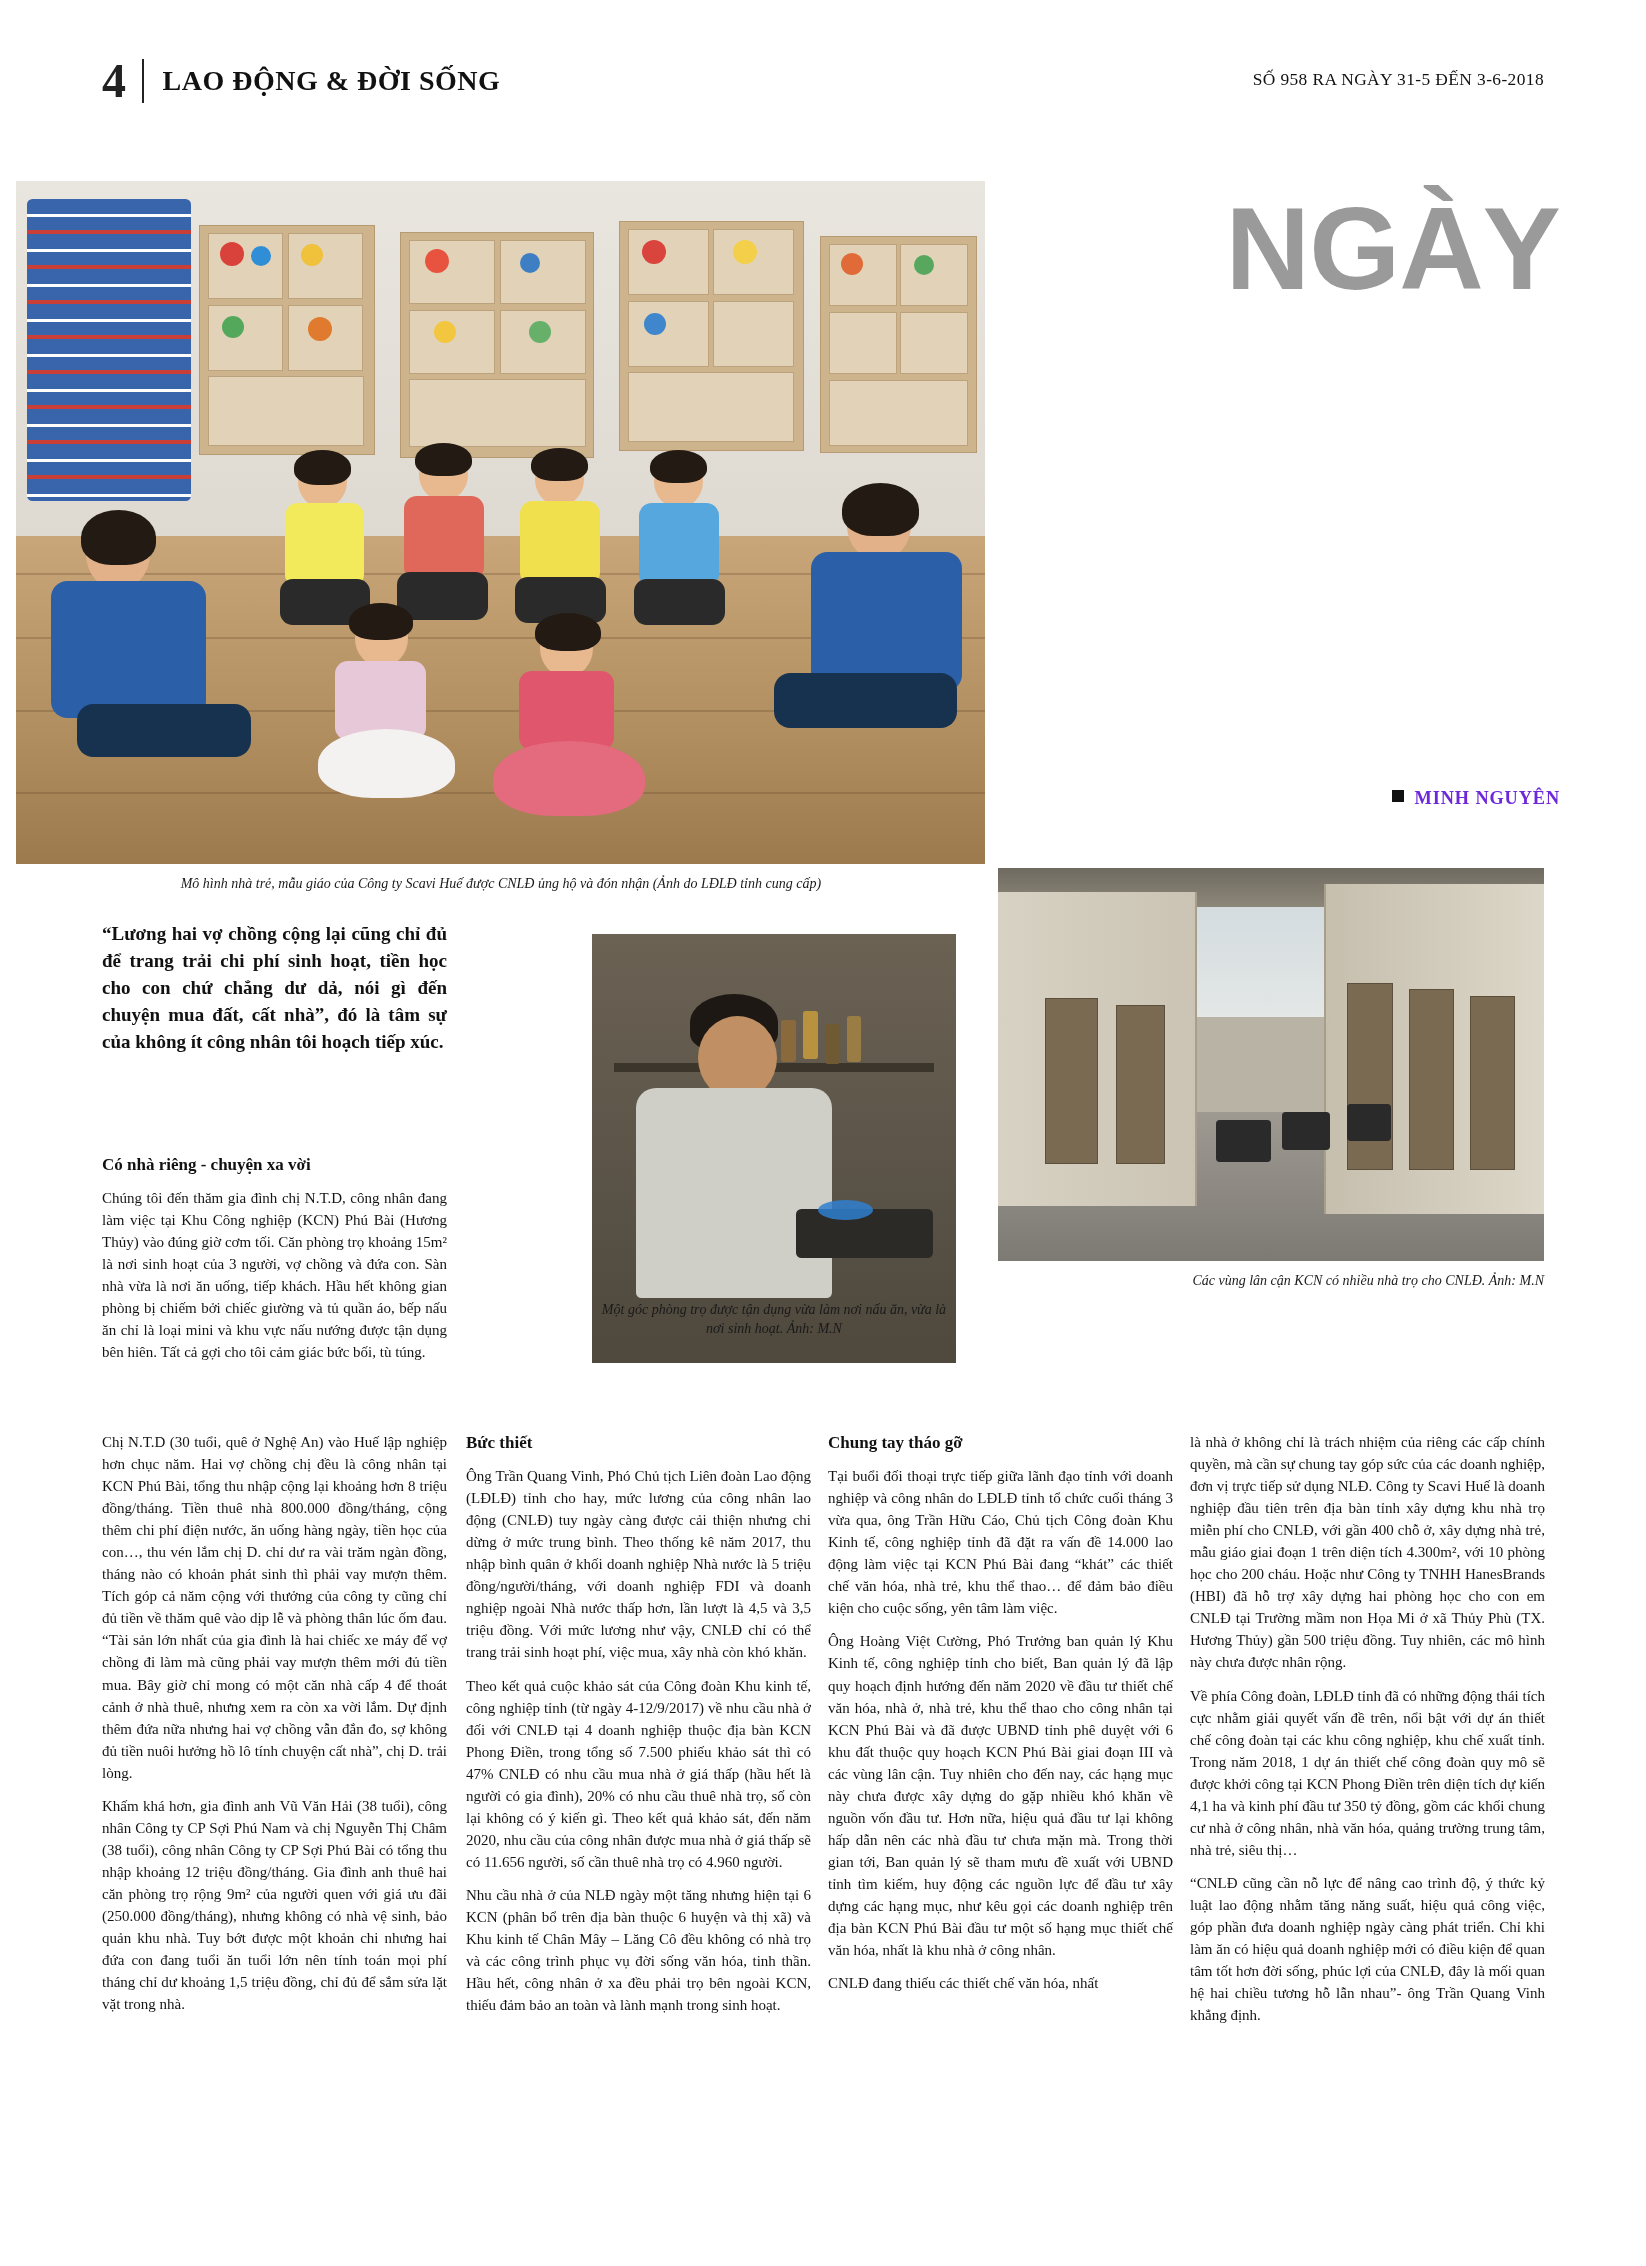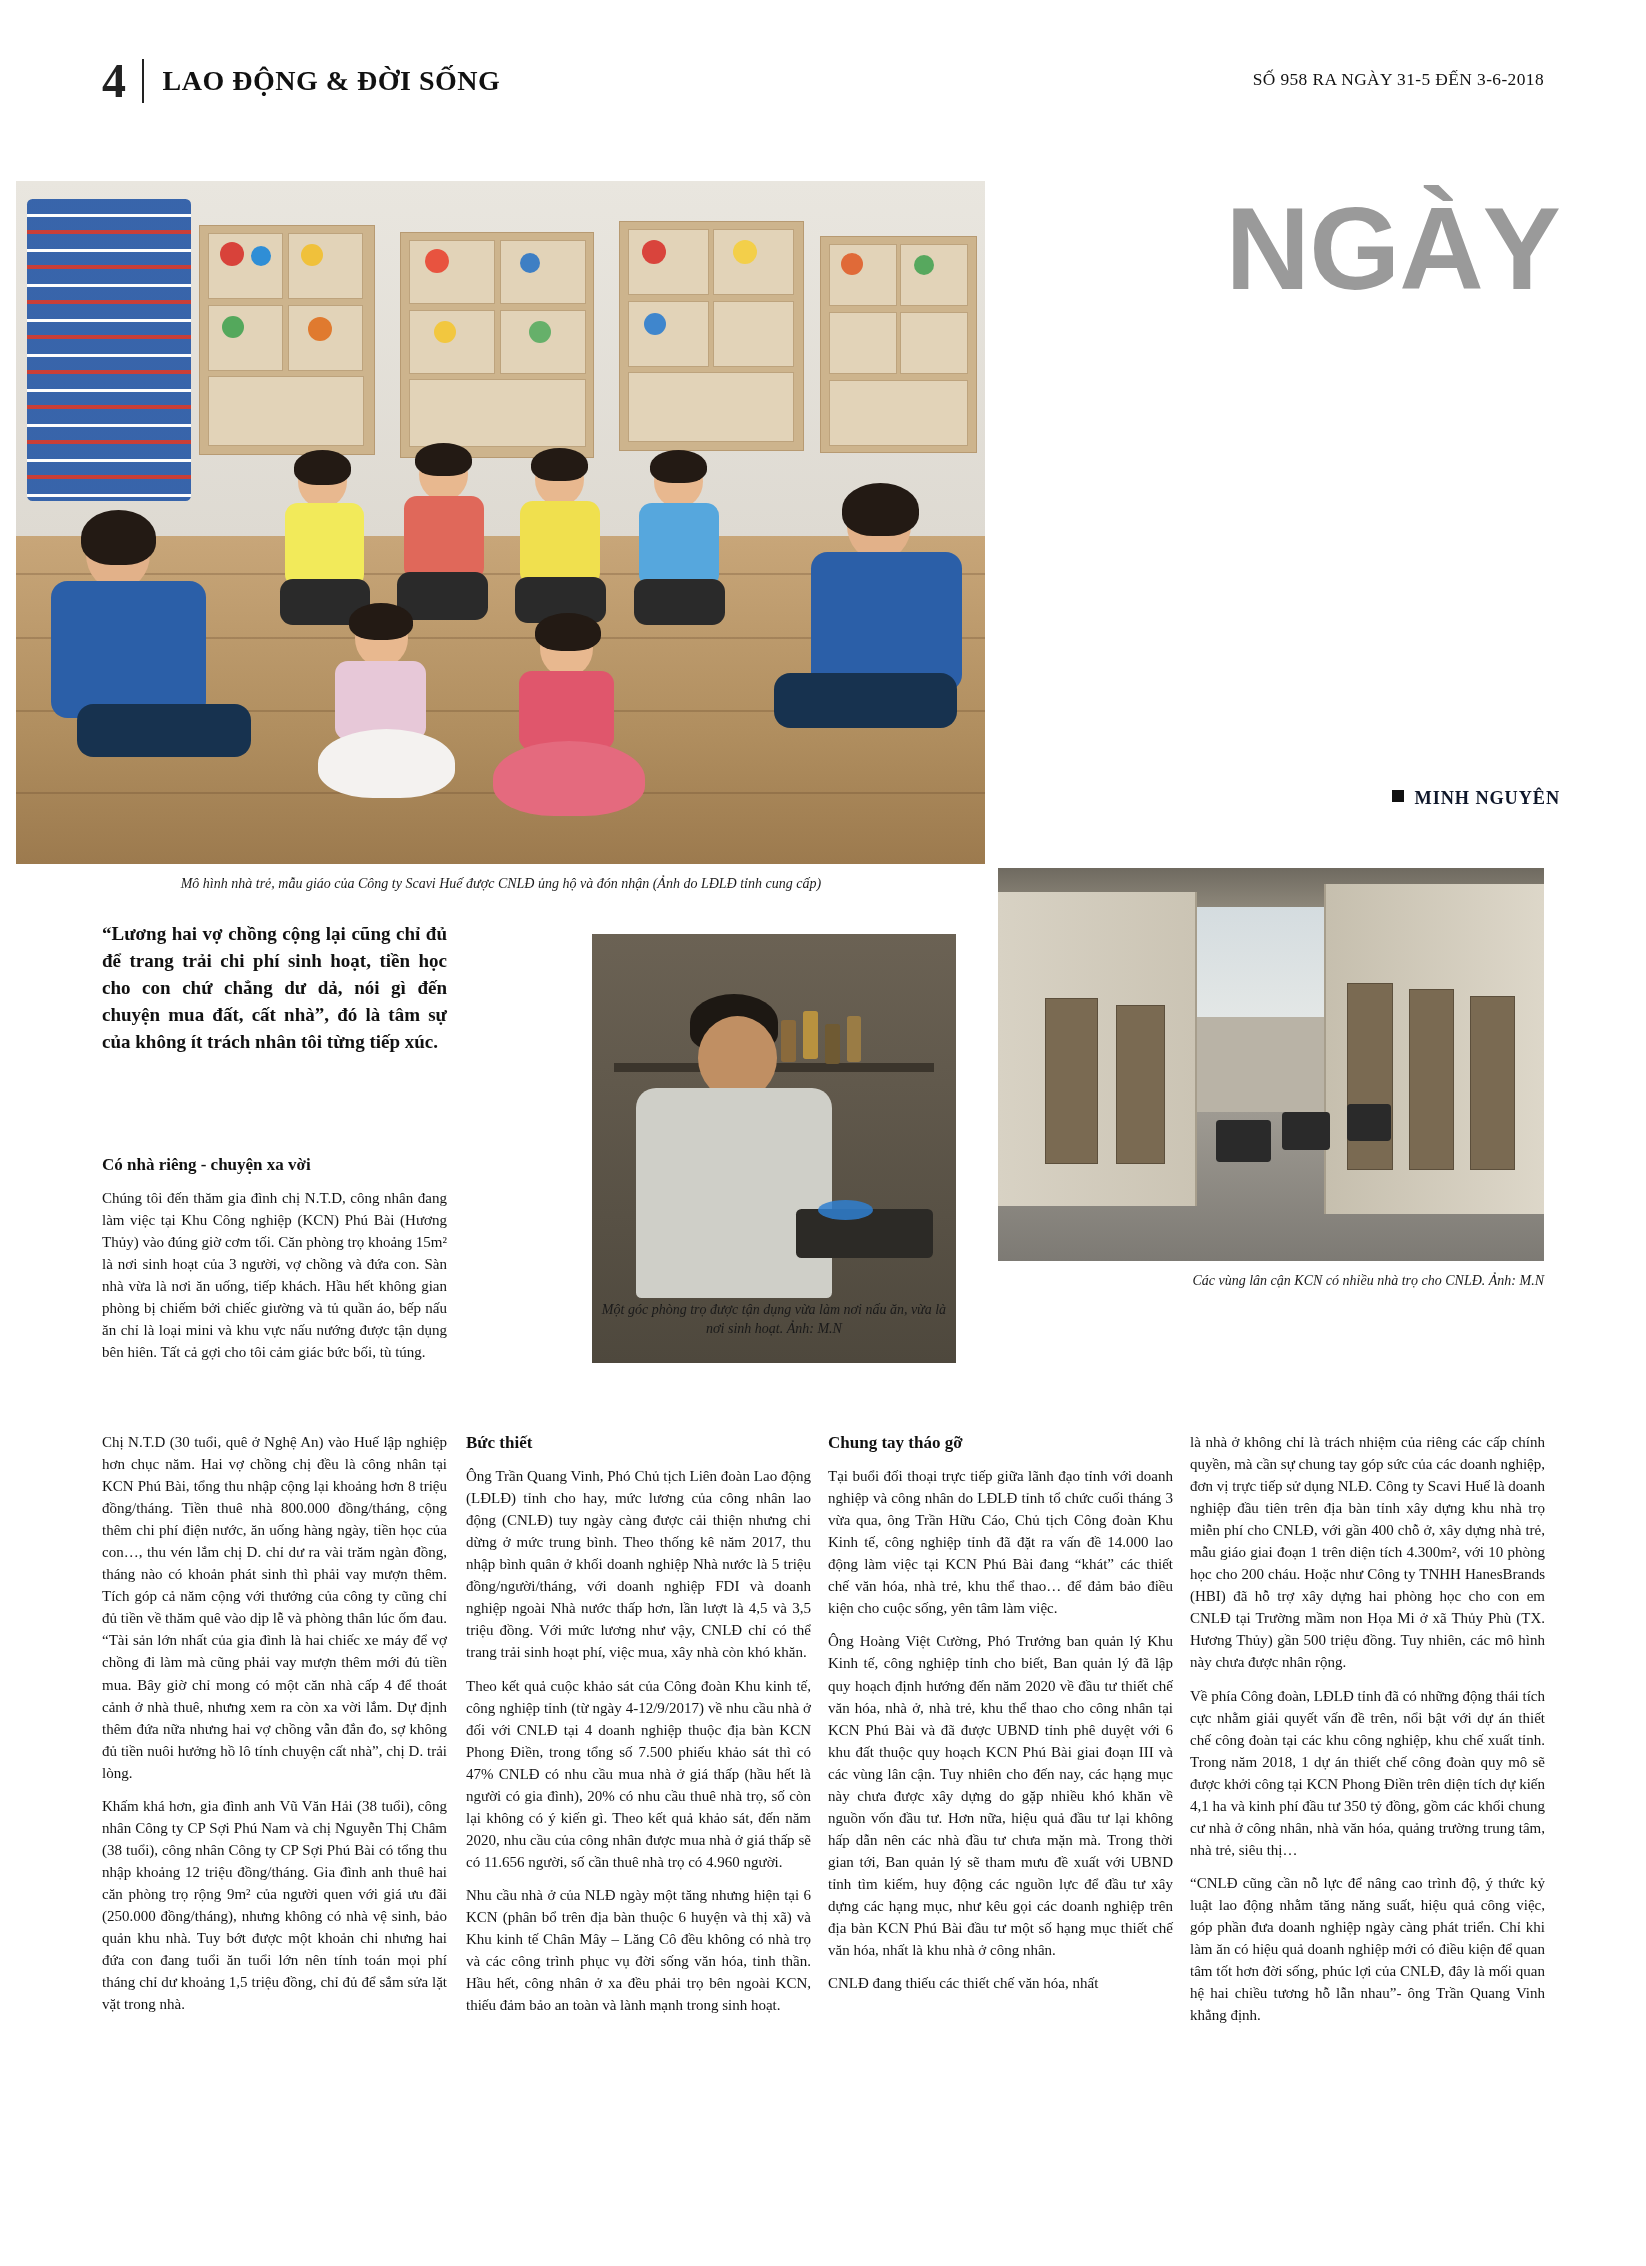--- a/index.html
+++ b/index.html
@@ -145,21 +145,21 @@
   .byline {
     position: absolute;
     left: 1003px;
     top: 788px;
     width: 557px;
     text-align: right;
     font-family: "Liberation Serif", serif;
     font-weight: bold;
     font-size: 18.3px;
     letter-spacing: 0.9px;
-    color: #0f172a;
+    color: #6d28d9;
   }
   .byline .sq {
     display: inline-block;
     width: 12px; height: 12px;
     background: #111;
     margin-right: 11px;
     vertical-align: 1.8px;
   }
 
   
@@ -419,21 +419,21 @@
       <div class="alley-door" style="left:10%; top:30%; width:20%; height:56%;"></div>
       <div class="alley-door" style="left:38%; top:32%; width:20%; height:54%;"></div>
       <div class="alley-door" style="left:66%; top:34%; width:20%; height:52%;"></div>
     </div>
     <div class="moto" style="left:40%; top:64%; width:55px; height:42px;"></div>
     <div class="moto" style="left:52%; top:62%; width:48px; height:38px;"></div>
     <div class="moto" style="left:64%; top:60%; width:44px; height:37px;"></div>
   </div>
   <div class="caption cap-alley">Các vùng lân cận KCN có nhiều nhà trọ cho CNLĐ. Ảnh: M.N</div>
 
-  <div class="lead">“Lương hai vợ chồng cộng lại cũng chỉ đủ để trang trải chi phí sinh hoạt, tiền học cho con chứ chẳng dư dả, nói gì đến chuyện mua đất, cất nhà”, đó là tâm sự của không ít trách nhân tôi từng tiếp xúc.</div>
+  <div class="lead">“Lương hai vợ chồng cộng lại cũng chỉ đủ để trang trải chi phí sinh hoạt, tiền học cho con chứ chẳng dư dả, nói gì đến chuyện mua đất, cất nhà”, đó là tâm sự của không ít công nhân tôi hoạch tiếp xúc.</div>
 
   <div class="col col1a">
     <div class="subhead">Có nhà riêng - chuyện xa vời</div>
     <p>Chúng tôi đến thăm gia đình chị N.T.D, công nhân đang làm việc tại Khu Công nghiệp (KCN) Phú Bài (Hương Thủy) vào đúng giờ cơm tối. Căn phòng trọ khoảng 15m² là nơi sinh hoạt của 3 người, vợ chồng và đứa con. Sàn nhà vừa là nơi ăn uống, tiếp khách. Hầu hết không gian phòng bị chiếm bởi chiếc giường và tủ quần áo, bếp nấu ăn chỉ là loại mini và khu vực nấu nướng được tận dụng bên hiên. Tất cả gợi cho tôi cảm giác bức bối, tù túng.</p>
   </div>
 
   <div class="col col1b">
     <p>Chị N.T.D (30 tuổi, quê ở Nghệ An) vào Huế lập nghiệp hơn chục năm. Hai vợ chồng chị đều là công nhân tại KCN Phú Bài, tổng thu nhập cộng lại khoảng hơn 8 triệu đồng/tháng. Tiền thuê nhà 800.000 đồng/tháng, cộng thêm chi phí điện nước, ăn uống hàng ngày, tiền học của con…, thu vén lắm chị D. chỉ dư ra vài trăm ngàn đồng, tháng nào có khoản phát sinh thì phải vay mượn thêm. Tích góp cả năm cộng với thưởng của công ty cũng chỉ đủ tiền về thăm quê vào dịp lễ và phòng thân lúc ốm đau. “Tài sản lớn nhất của gia đình là hai chiếc xe máy để vợ chồng đi làm mà cũng phải vay mượn thêm mới đủ tiền mua. Bây giờ chỉ mong có một căn nhà cấp 4 để thoát cảnh ở nhà thuê, nhưng xem ra còn xa vời lắm. Dự định thêm đứa nữa nhưng hai vợ chồng vẫn đắn đo, sợ không đủ tiền nuôi hưởng hồ lô tính chuyện cất nhà”, chị D. trải lòng.</p>
     <p>Khấm khá hơn, gia đình anh Vũ Văn Hải (38 tuổi), công nhân Công ty CP Sợi Phú Nam và chị Nguyễn Thị Châm (38 tuổi), công nhân Công ty CP Sợi Phú Bài có tổng thu nhập khoảng 12 triệu đồng/tháng. Gia đình anh thuê hai căn phòng trọ rộng 9m² của người quen với giá ưu đãi (250.000 đồng/tháng), nhưng không có nhà vệ sinh, bảo quản khu nhà. Tuy bớt được một khoản chi nhưng hai đứa con đang tuổi ăn tuổi lớn nên tính toán mọi phí tháng chỉ dư khoảng 1,5 triệu đồng, chỉ đủ để sắm sửa lặt vặt trong nhà.</p>
   </div>

